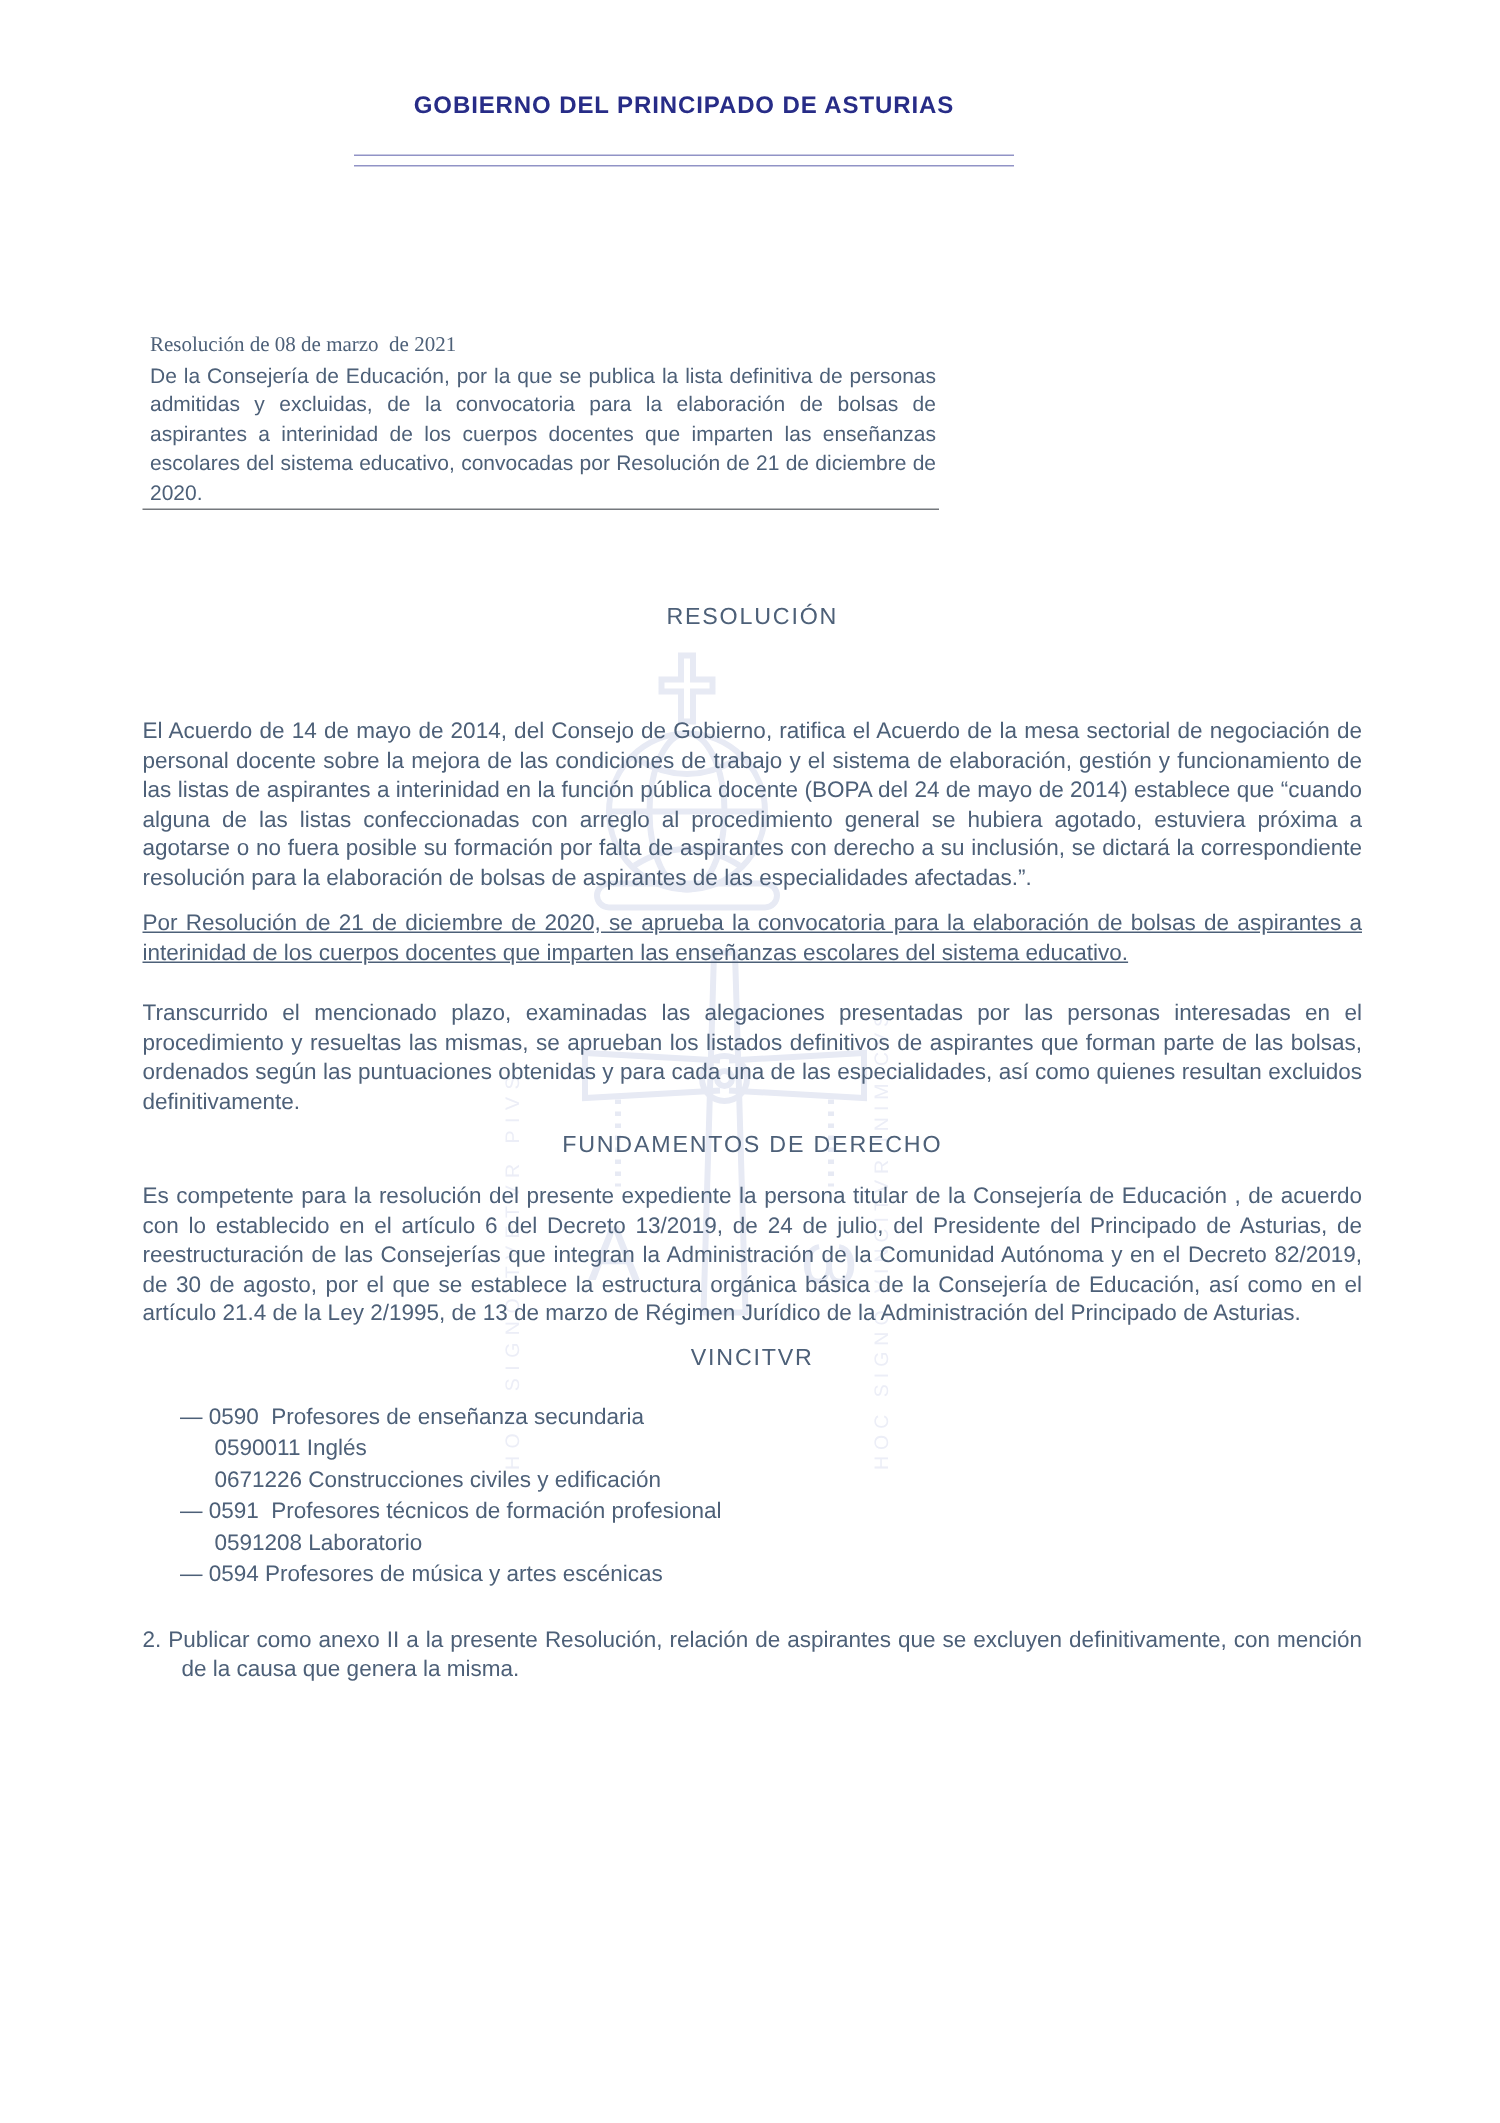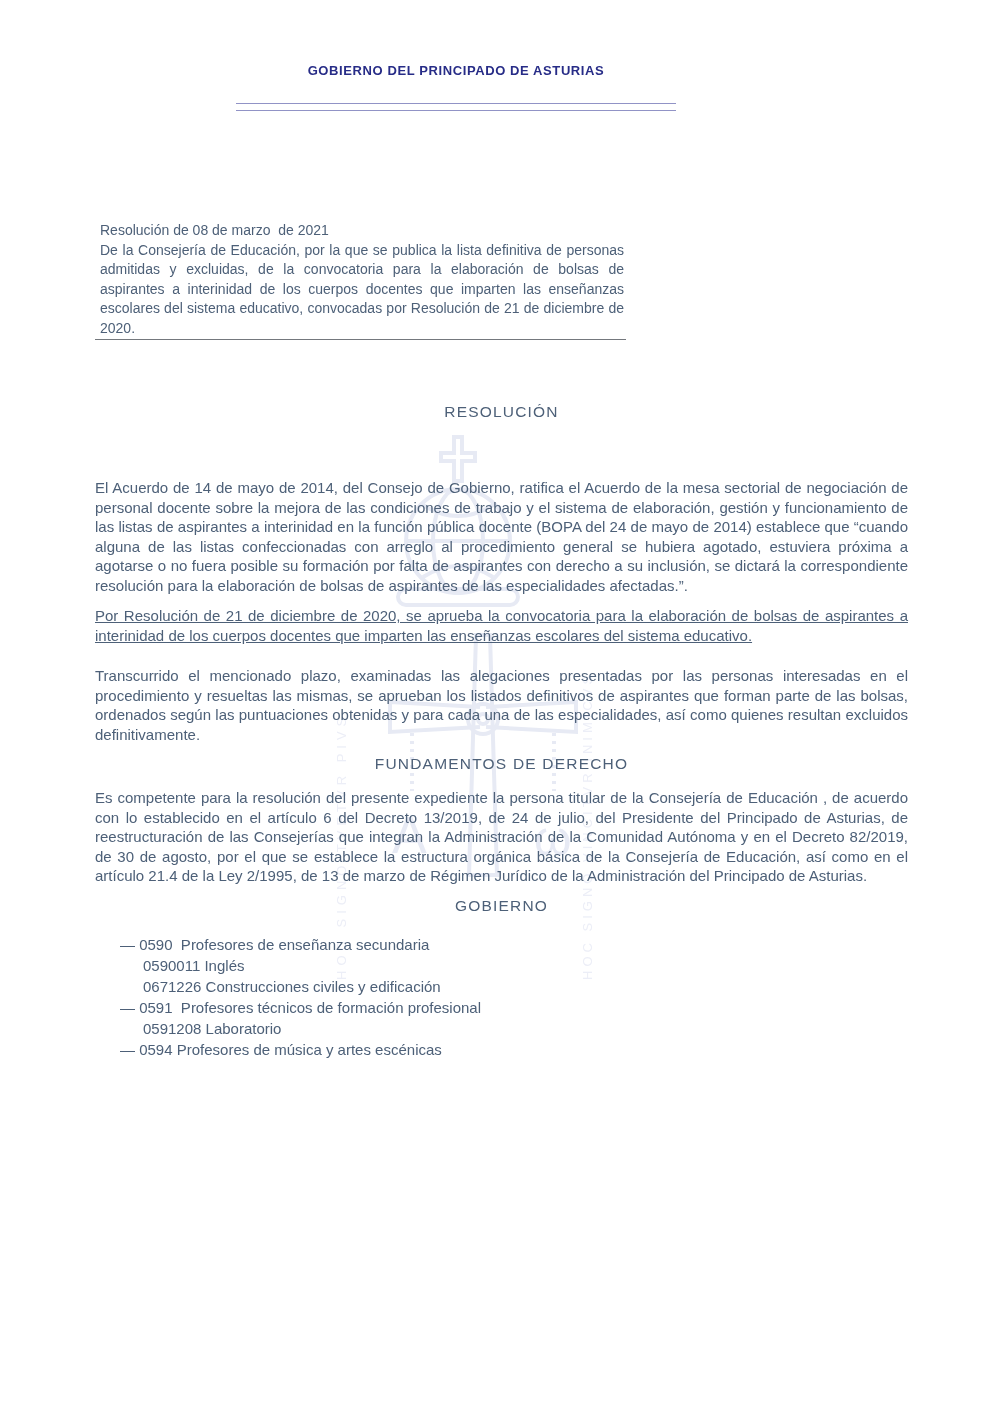--- a/index.html
+++ b/index.html
@@ -4,28 +4,28 @@
 <style>
   html,body { margin:0; padding:0; background:#ffffff; }
   .page {
     position:relative; width:1000px; height:1415px; background:#ffffff;
     font-family:"Liberation Sans", sans-serif; color:#4d6078; overflow:hidden;
   }
   
   .watermark { position:absolute; left:330px; top:425px; width:320px; height:560px; }
   
   .letterhead { position:absolute; left:236px; top:60px; width:440px; text-align:center; }
-  .gov-title { font-size:13px; font-weight:bold; color:#272c87; letter-spacing:0.6px; line-height:22px; }
+  .gov-title { font-size:16px; font-weight:bold; color:#272c87; letter-spacing:0.6px; line-height:22px; }
   .hdr-rule { border:0; border-top:1px solid #9193c6; margin:0; }
   .rule-1 { margin-top:21px; }
   .gov-dept { margin-top:8px; font-size:11.5px; font-weight:bold; color:#272c87; letter-spacing:1.4px; line-height:14px; }
   .rule-2 { margin-top:6px; }
   
   .summary { position:absolute; left:100px; top:221px; width:524px; font-size:14px; line-height:19.5px; }
-  .summary-title { white-space:pre-wrap; }
+  .summary-title { white-space:pre-wrap;font-family:Liberation Serif, serif; }
   .summary-body { text-align:justify; }
   .summary-rule { position:absolute; left:95px; top:339px; width:531px; border:0; border-top:1.5px solid #74787d; margin:0; }
   
   .content { position:absolute; left:95px; top:388px; width:813px; font-size:15px; line-height:19.5px; }
   .heading { margin:16px; text-align:center; font-size:15.5px; font-weight:normal; letter-spacing:1.2px; line-height:16px; }
   .para { margin:0; text-align:justify; }
   .p1 { margin-top:58px; }
   .p2 { margin-top:11px;text-decoration:underline; }
   .p3 { margin-top:10px; }
   .p4 { margin-top:21px; }
@@ -86,27 +86,28 @@
     <h2 class="heading h-resol">RESOLUCIÓN</h2>
 
     <p class="para p1">El Acuerdo de 14 de mayo de 2014, del Consejo de Gobierno, ratifica el Acuerdo de la mesa sectorial de negociación de personal docente sobre la mejora de las condiciones de trabajo y el sistema de elaboración, gestión y funcionamiento de las listas de aspirantes a interinidad en la función pública docente (BOPA del 24 de mayo de 2014) establece que “cuando alguna de las listas confeccionadas con arreglo al procedimiento general se hubiera agotado, estuviera próxima a agotarse o no fuera posible su formación por falta de aspirantes con derecho a su inclusión, se dictará la correspondiente resolución para la elaboración de bolsas de aspirantes de las especialidades afectadas.”.</p>
     <p class="para p2">Por Resolución de 21 de diciembre de 2020, se aprueba la convocatoria para la elaboración de bolsas de aspirantes a interinidad de los cuerpos docentes que imparten las enseñanzas escolares del sistema educativo.</p>
     <p class="para p4">Transcurrido el mencionado plazo, examinadas las alegaciones presentadas por las personas interesadas en el procedimiento y resueltas las mismas, se aprueban los listados definitivos de aspirantes que forman parte de las bolsas, ordenados según las puntuaciones obtenidas y para cada una de las especialidades, así como quienes resultan excluidos definitivamente.</p>
 
     <h2 class="heading h-fund">FUNDAMENTOS DE DERECHO</h2>
 
     <p class="para p5">Es competente para la resolución del presente expediente la persona titular de la Consejería de Educación , de acuerdo con lo establecido en el artículo 6 del Decreto 13/2019, de 24 de julio, del Presidente del Principado de Asturias, de reestructuración de las Consejerías que integran la Administración de la Comunidad Autónoma y en el Decreto 82/2019, de 30 de agosto, por el que se establece la estructura orgánica básica de la Consejería de Educación, así como en el artículo 21.4 de la Ley 2/1995, de 13 de marzo de Régimen Jurídico de la Administración del Principado de Asturias.</p>
 
-    <h2 class="heading h-res">GOBIERNO</h2>
+    <h2 class="heading h-res">VINCITVR</h2>
 
 
     <div class="bolsas">
       <div class="bolsa-line dash">— 0590  Profesores de enseñanza secundaria</div>
       <div class="bolsa-line sub">0590011 Inglés</div>
       <div class="bolsa-line sub">0671226 Construcciones civiles y edificación</div>
       <div class="bolsa-line dash">— 0591  Profesores técnicos de formación profesional</div>
       <div class="bolsa-line sub">0591208 Laboratorio</div>
       <div class="bolsa-line dash">— 0594 Profesores de música y artes escénicas</div>
     </div>
 
+    <p class="para hang item2">2. Publicar como anexo II a la presente Resolución, relación de aspirantes que se excluyen definitivamente, con mención de la causa que genera la misma.</p>
   </main>
 
 </div>
 
 </body></html>

